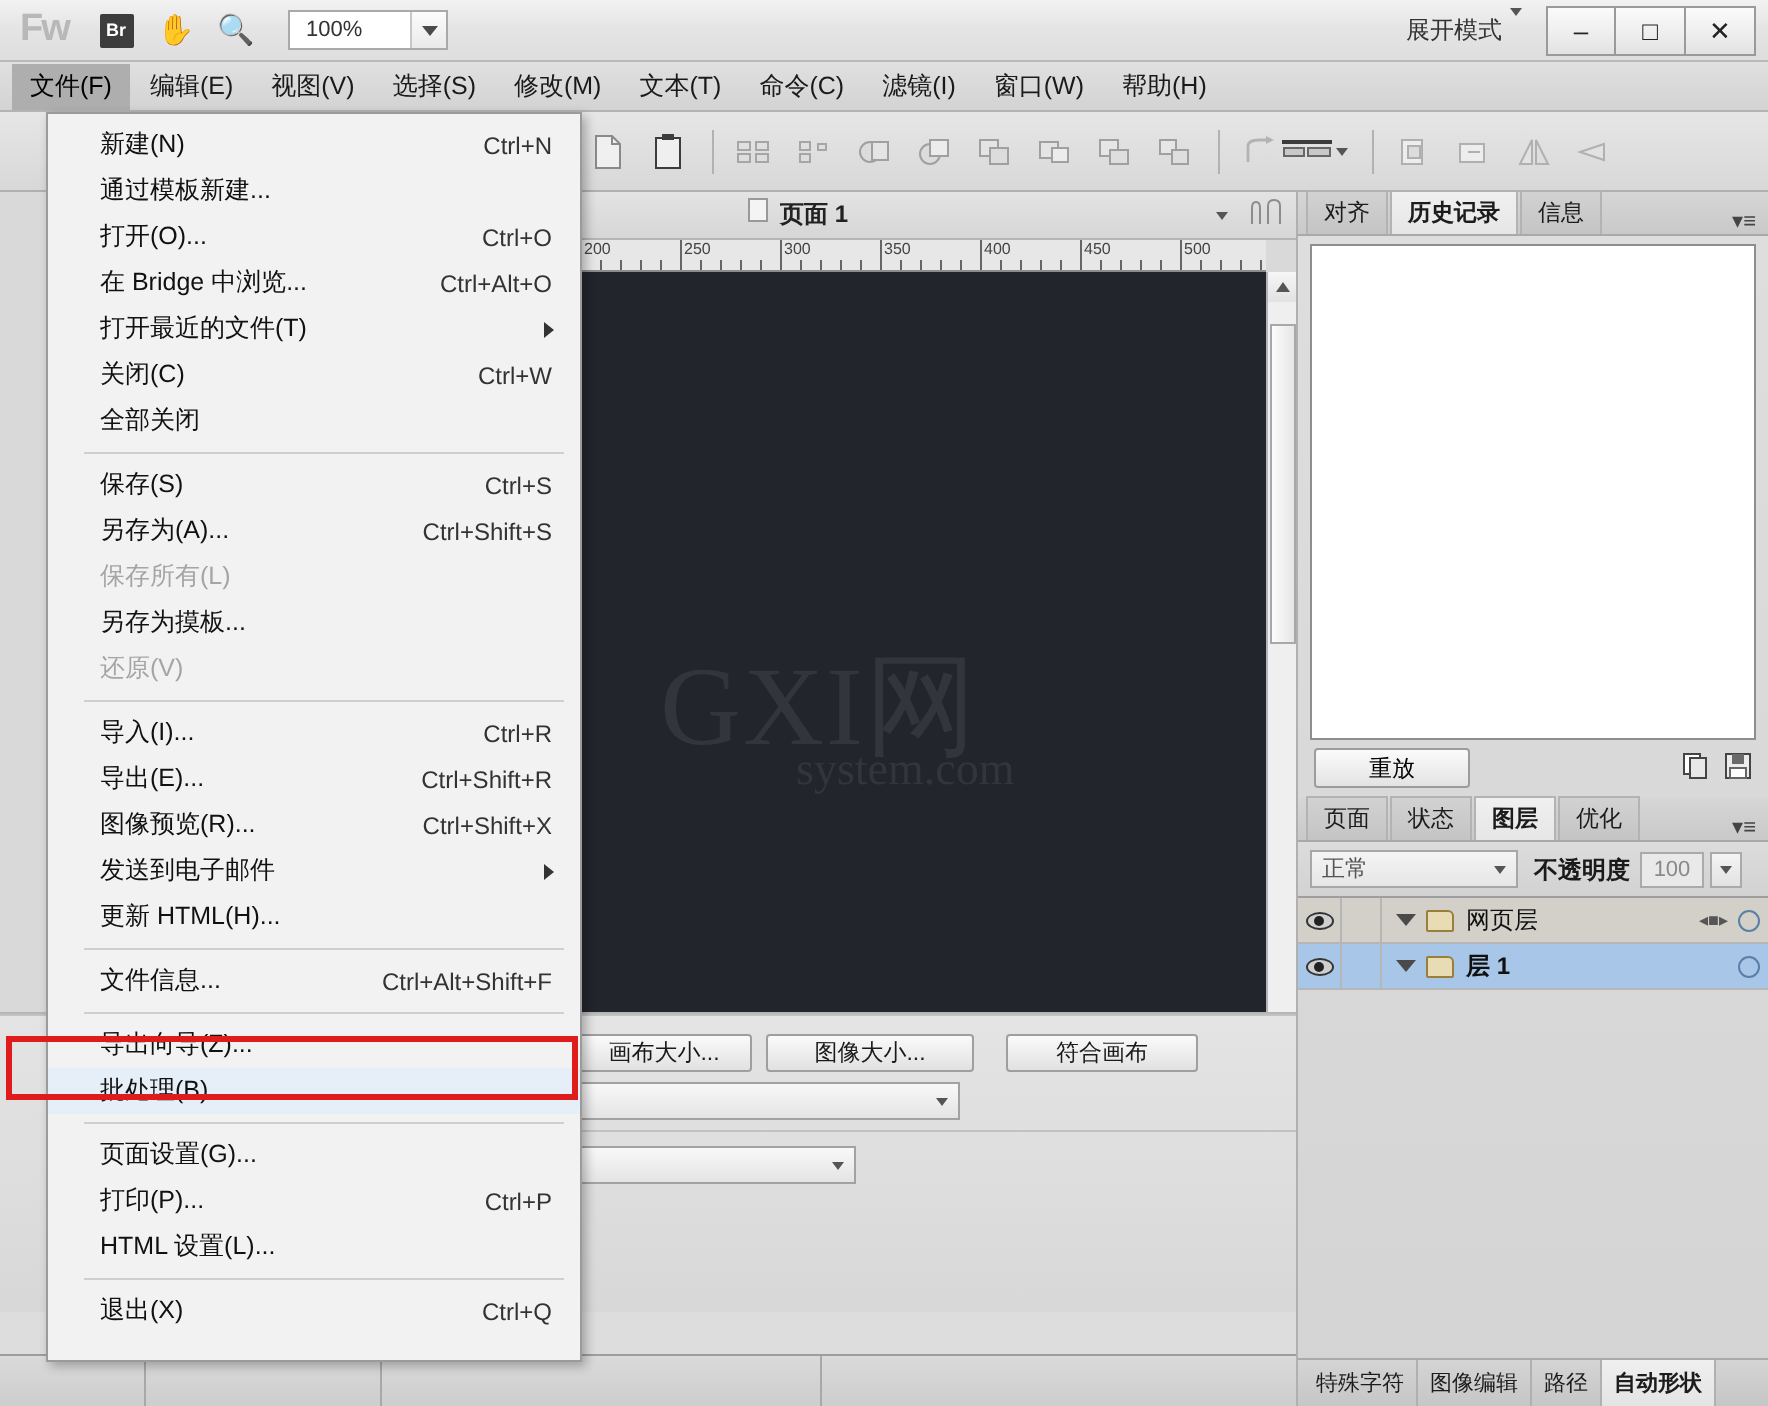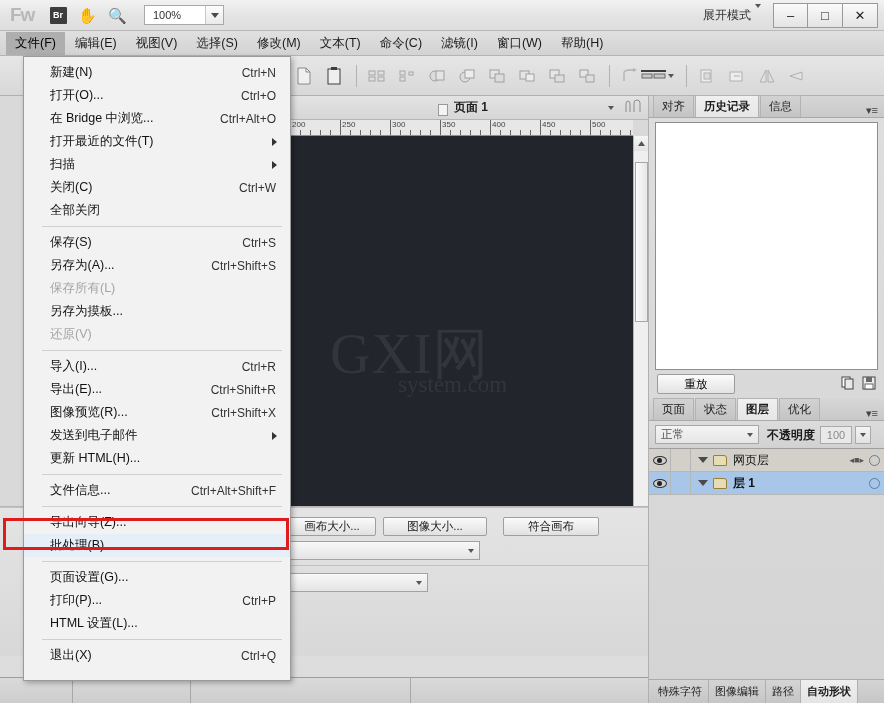--- a/index.html
+++ b/index.html
@@ -110,21 +110,21 @@
     position: absolute; left: 0; top: 96px; width: 648px; height: 560px;
     background: #d9d9d9;
   }
   .doctab-bar {
     position: absolute; left: 288px; top: 0px; width: 360px; height: 24px;
     background: linear-gradient(#e3e3e3,#d6d6d6);
     border-bottom: 1px solid #b5b5b5;
     display: flex; align-items: center;
   }
   .doctab {
-    display: flex; align-items: flex-end; margin-left: 110px;
+    display: flex; align-items: flex-start; margin-left: 46px;
     font-size: 12px; color: #222; font-weight: bold; padding-left: 40px;
   }
   .page-glyph {
     width: 10px; height: 12px; border: 1px solid #999; background: #f4f4f4;
     margin-right: 6px;
   }
   .tab-right { margin-left: auto; display: flex; align-items: center; padding-right: 4px; }
 
   .ruler-h {
     position: absolute; left: 288px; top: 24px; width: 345px; height: 16px;
@@ -736,36 +736,35 @@
         <div class="btab active">自动形状</div>
       </div>
   </div>
 
   <div class="dropdown" id="filemenu">
       <div class="mrow">
         <span>新建(N)</span>
         <span class="mkey">Ctrl+N</span>
       </div>
       <div class="mrow">
+        <span>通过模板新建...</span>
+      </div>
+      <div class="mrow">
         <span>打开(O)...</span>
         <span class="mkey">Ctrl+O</span>
       </div>
       <div class="mrow">
         <span>在 Bridge 中浏览...</span>
         <span class="mkey">Ctrl+Alt+O</span>
       </div>
       <div class="mrow">
         <span>打开最近的文件(T)</span>
         <span class="msub"></span>
       </div>
       <div class="mrow">
-        <span>扫描</span>
-        <span class="msub"></span>
-      </div>
-      <div class="mrow">
         <span>关闭(C)</span>
         <span class="mkey">Ctrl+W</span>
       </div>
       <div class="mrow">
         <span>全部关闭</span>
       </div>
       <div class="msep"></div>
       <div class="mrow">
         <span>保存(S)</span>
         <span class="mkey">Ctrl+S</span>

